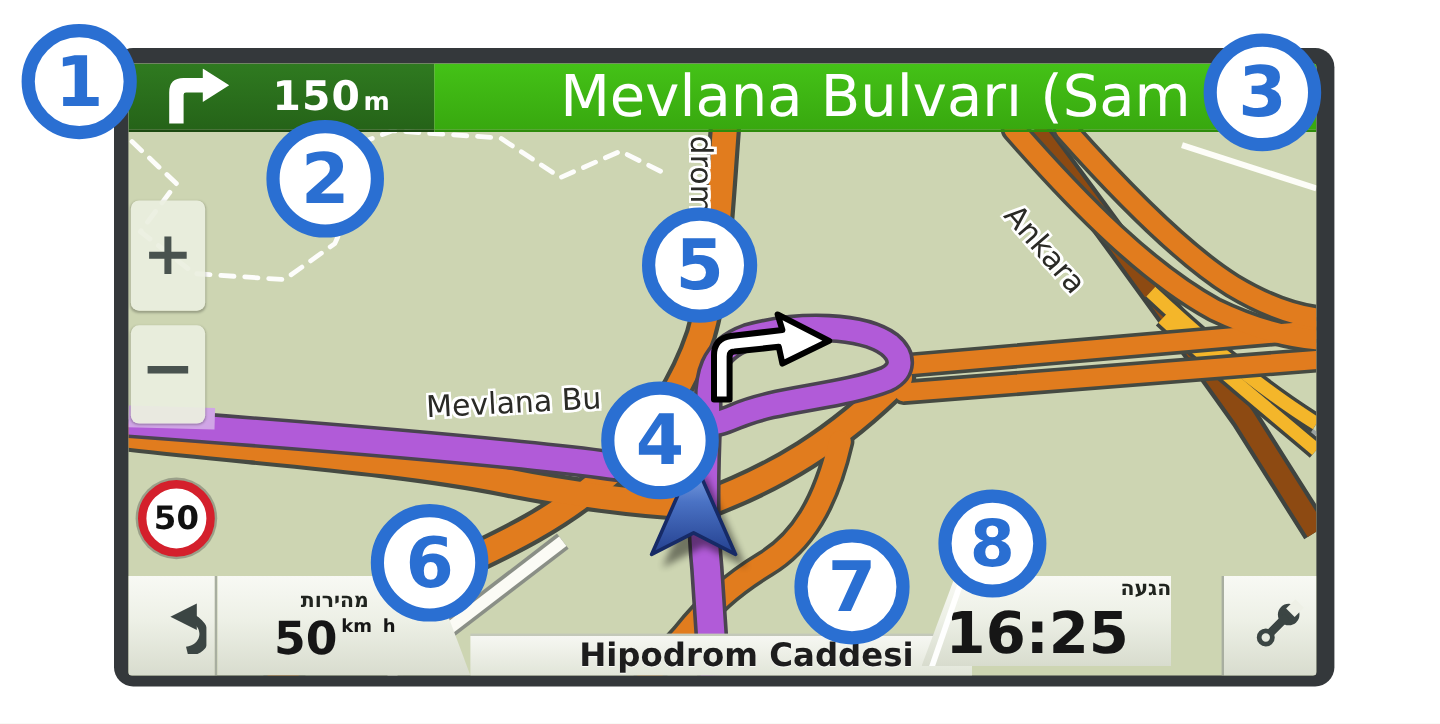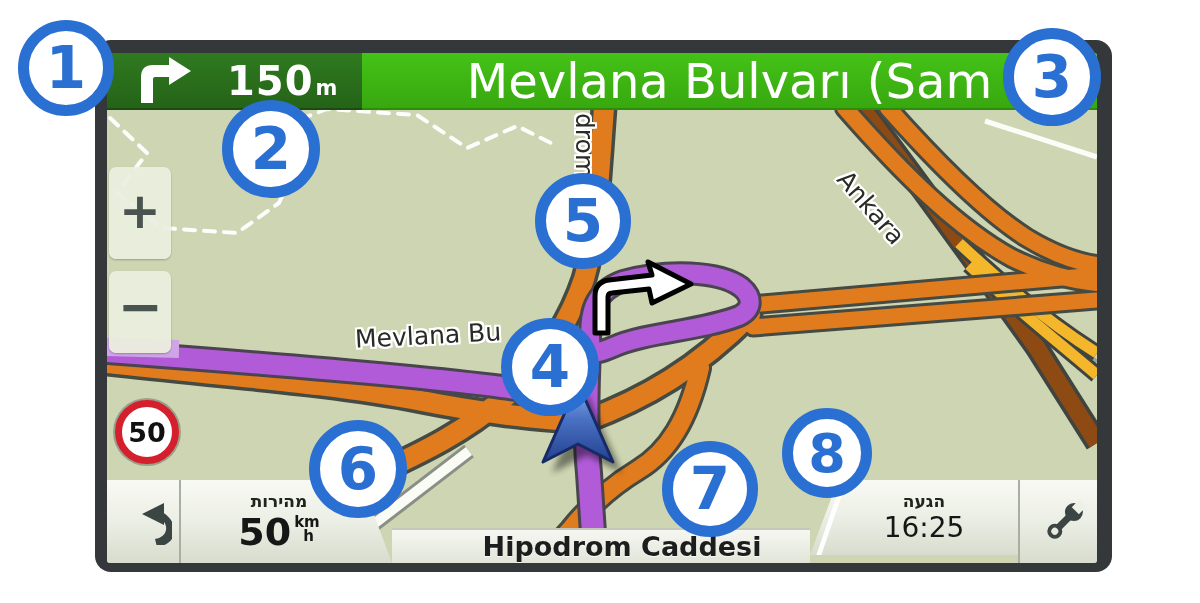--- a/index.html
+++ b/index.html
@@ -13,21 +13,21 @@
   .map{position:absolute;left:0;top:0;width:990px;height:510px;}
   
   .navbar{position:absolute;left:0;top:0;width:990px;height:57px;display:flex;}
   .nav-left{width:255px;height:57px;background:linear-gradient(180deg,#2f7a20,#256318);
             display:flex;align-items:center;border-bottom:2px solid #1c4a11;box-sizing:border-box;}
   .nav-right{flex:1;height:57px;background:linear-gradient(180deg,#44c217,#38a80f);
              display:flex;align-items:center;justify-content:center;overflow:hidden;
              border-bottom:2px solid #2d8c0b;box-sizing:border-box;}
   .turn-icon{margin-left:22px;}
   .dist{margin-left:34px;color:#fff;font-weight:bold;display:flex;align-items:baseline;}
-  .dist .num{font-size:40px;letter-spacing:1px;}
+  .dist .num{font-size:34px;letter-spacing:1px;}
   .dist .unit{font-size:21px;margin-left:2px;}
   .street-big{color:#fff;font-size:48px;white-space:nowrap;}
   
   .zoombtn{position:absolute;left:2px;width:62px;background:rgba(234,239,224,.92);
            border-radius:7px;color:#49534f;font-weight:bold;text-align:center;
            box-shadow:0 1px 2px rgba(0,0,0,.25);}
   .zin{top:114px;height:92px;font-size:50px;line-height:88px;}
   .zout{top:218px;height:82px;font-size:54px;line-height:72px;}
   
   .speedsign{position:absolute;left:8px;top:347px;width:64px;height:64px;border-radius:50%;
@@ -46,34 +46,34 @@
   .fieldbg{background:linear-gradient(180deg,#f8f9f4 0%,#edf0e6 45%,#d8dcce 100%);}
   .back{left:0;top:427px;width:74px;height:83px;border-right:2px solid #a8aea0;
         display:flex;align-items:center;justify-content:center;}
   .speed{left:74px;top:427px;width:211px;height:83px;
          clip-path:polygon(0 0,calc(100% - 31px) 0,100% 100%,0 100%);
          display:flex;flex-direction:column;align-items:center;justify-content:center;padding-right:26px;}
   .strip{left:285px;top:475px;width:418px;height:35px;
          background:linear-gradient(180deg,#f6f7f2,#e1e5d8);border-top:2px solid #c3c8b9;
          display:flex;align-items:center;justify-content:center;}
   .strip span{font-size:27px;font-weight:bold;color:#1d1d1d;text-shadow:0 1px 0 rgba(255,255,255,.7);margin-left:31px;}
-  .arrival{left:703px;top:427px;width:208px;height:75px;
+  .arrival{left:661px;top:427px;width:208px;height:75px;
            clip-path:polygon(28px 0,100% 0,100% 100%,0 100%);
-           display:flex;flex-direction:column;align-items:center;justify-content:center;padding-left:20px;}
+           display:flex;flex-direction:column;justify-content:center;padding-left:20px;}
   .arrival::before{content:"";position:absolute;left:18px;top:-4px;width:5px;height:120%;
                    background:rgba(255,255,255,.95);transform:skewX(-19deg);}
   .tools{left:911px;top:427px;width:79px;height:83px;border-left:2px solid #a8aea0;
          display:flex;align-items:center;justify-content:center;}
   .fld-label{font-size:17px;font-weight:bold;color:#20241f;line-height:1;}
   .speedval{display:flex;align-items:flex-start;margin-top:3px;}
   .speedval .big{font-size:38px;font-weight:bold;color:#161616;line-height:1;}
-  .unitstack{display:flex;flex-direction:column;font-size:15px;font-weight:bold;color:#161616;
+  .unitstack{display:flex;flex-direction:row;font-size:15px;font-weight:bold;color:#161616;
              line-height:.95;margin-left:3px;margin-top:2px;}
   .unitstack .den{padding-left:9px;}
-  .timeval{font-size:28px;font-weight:normal;color:#161616;line-height:1;margin-top:4px;}
+  .timeval{font-size:48px;font-weight:bold;color:#161616;line-height:1;margin-top:4px;}
   
   .callout{position:absolute;background:#fff;border:11px solid #2a6fd2;border-radius:50%;
            box-sizing:border-box;display:flex;align-items:center;justify-content:center;
            color:#2a6fd2;font-weight:bold;}
   .c1{left:18px;top:20px;width:96px;height:96px;font-size:58px;}
   .c2{left:222px;top:100px;width:98px;height:98px;font-size:58px;}
   .c3{left:1003px;top:28px;width:98px;height:98px;font-size:58px;}
   .c4{left:501px;top:318px;width:98px;height:98px;font-size:58px;}
   .c5{left:535px;top:173px;width:96px;height:96px;font-size:58px;}
   .c6{left:309px;top:420px;width:98px;height:98px;font-size:58px;}

